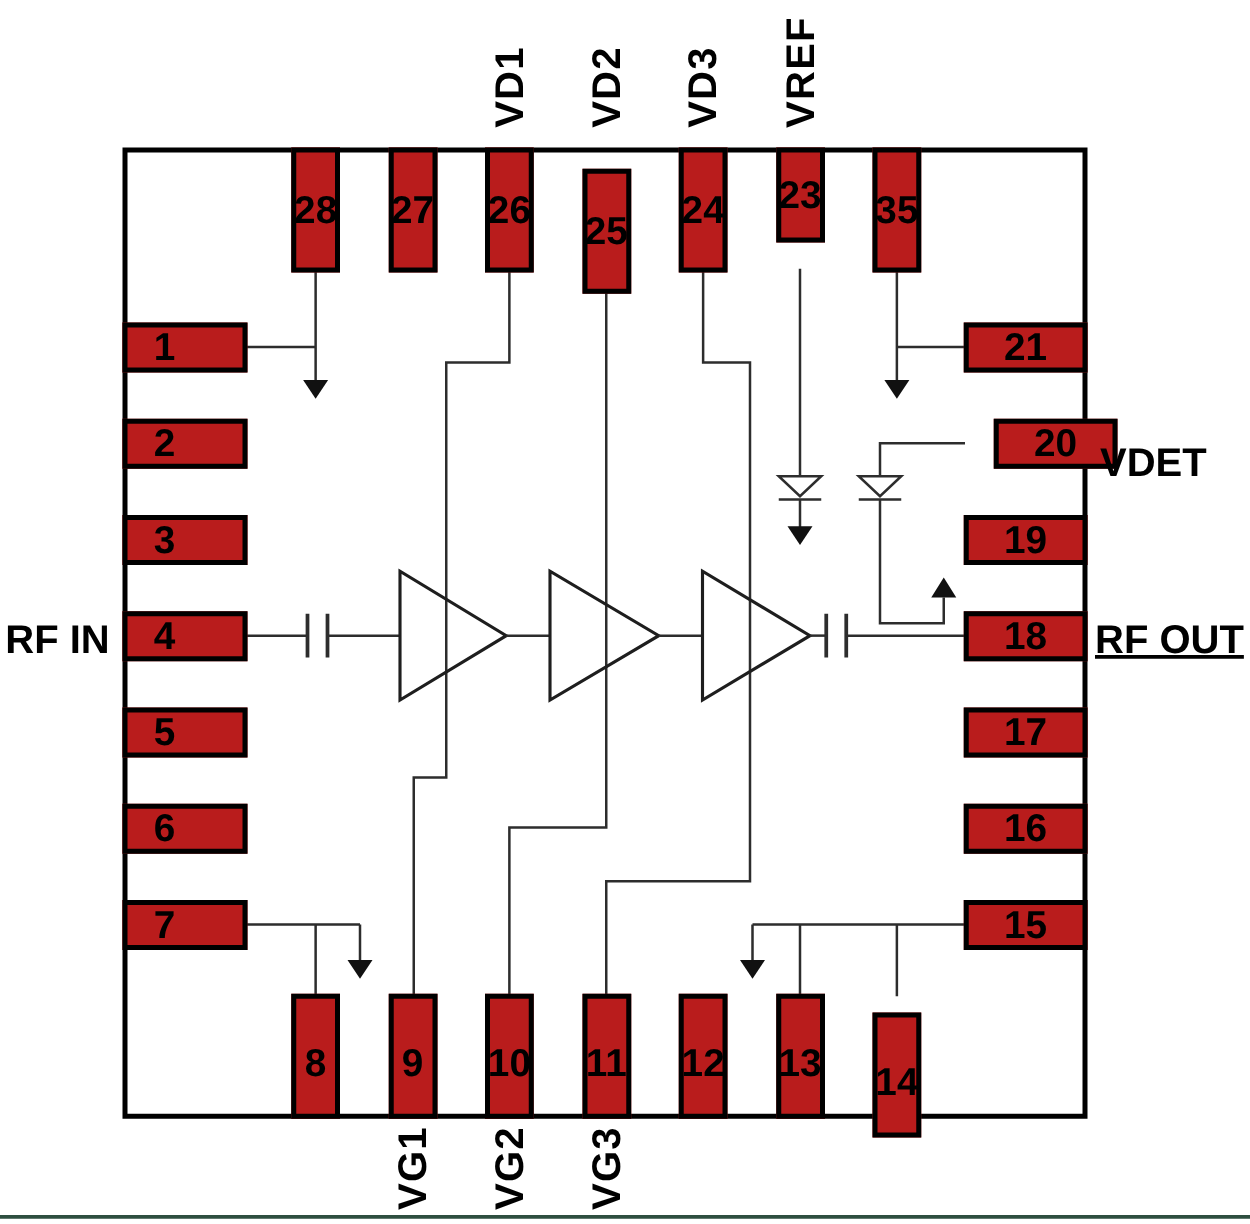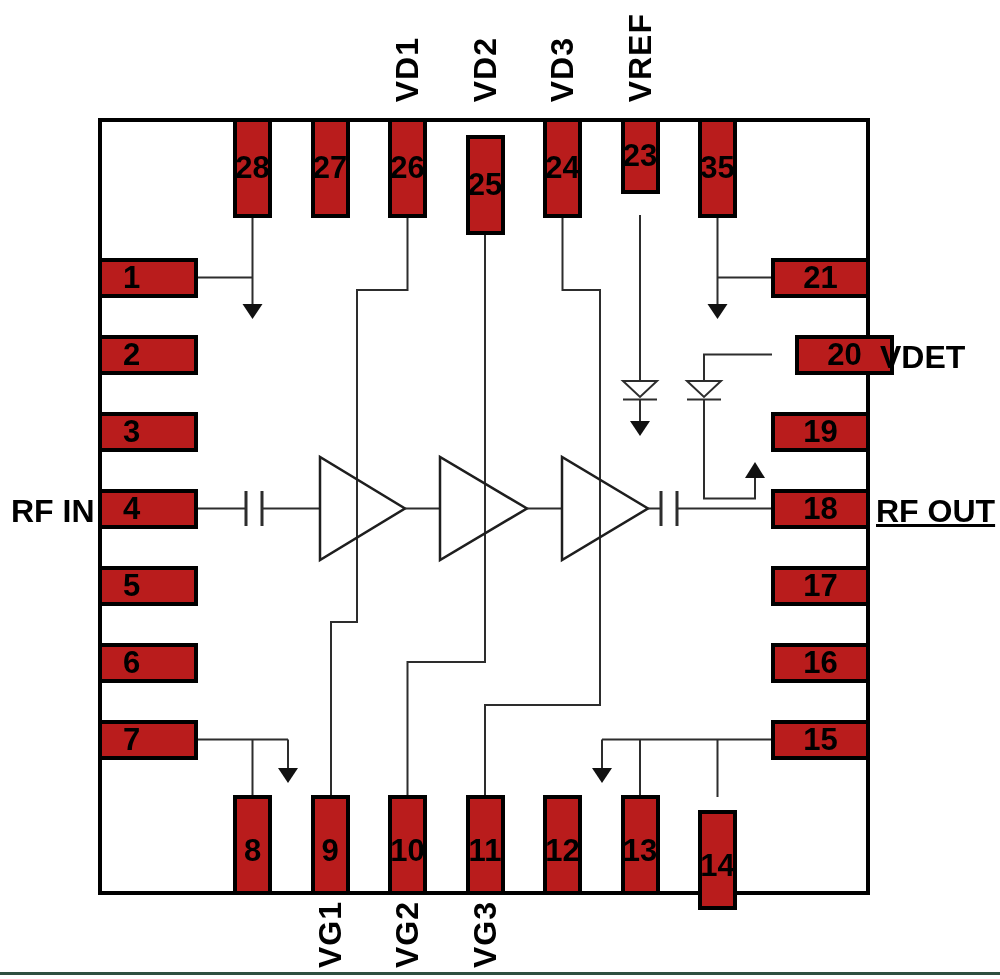--- a/index.html
+++ b/index.html
@@ -12,22 +12,22 @@
        display:flex;align-items:center;justify-content:center;
        font-weight:bold;font-size:31px;color:#000;z-index:3;}
   .pin-left{justify-content:flex-start;padding-left:21px;}
   .pin-bottom{padding-top:12px;}
   .vlabel{position:absolute;width:44px;display:flex;justify-content:center;z-index:4;}
   .vlabel span{writing-mode:vertical-rl;transform:rotate(180deg);
                font-weight:bold;font-size:32px;color:#000;letter-spacing:1px;}
   .vlabel-top{top:2px;height:100px;align-items:flex-end;}
   .vlabel-bottom{top:901px;height:78px;align-items:flex-start;}
   .hlabel{position:absolute;font-weight:bold;font-size:32px;color:#000;white-space:nowrap;z-index:4;}
-  #label-rf-in{left:0;width:92px;top:493px;text-align:left;padding-left:11px;}
-  #label-vdet{left:880px;top:339px;}
+  #label-rf-in{left:0;width:92px;top:493px;text-align:center;}
+  #label-vdet{left:880px;top:352px;}
   #label-rf-out{left:876px;top:493px;text-decoration:underline;}
   #bottom-rule{position:absolute;left:0;top:972px;width:1000px;height:3px;background:#2e4f40;}
 </style>
 </head>
 <body>
 
 <div id="stage">
 
   <svg id="wires" width="1000" height="979" viewBox="0 0 1000 979">
     <g stroke="#2d2d2d" stroke-width="2" fill="none">

